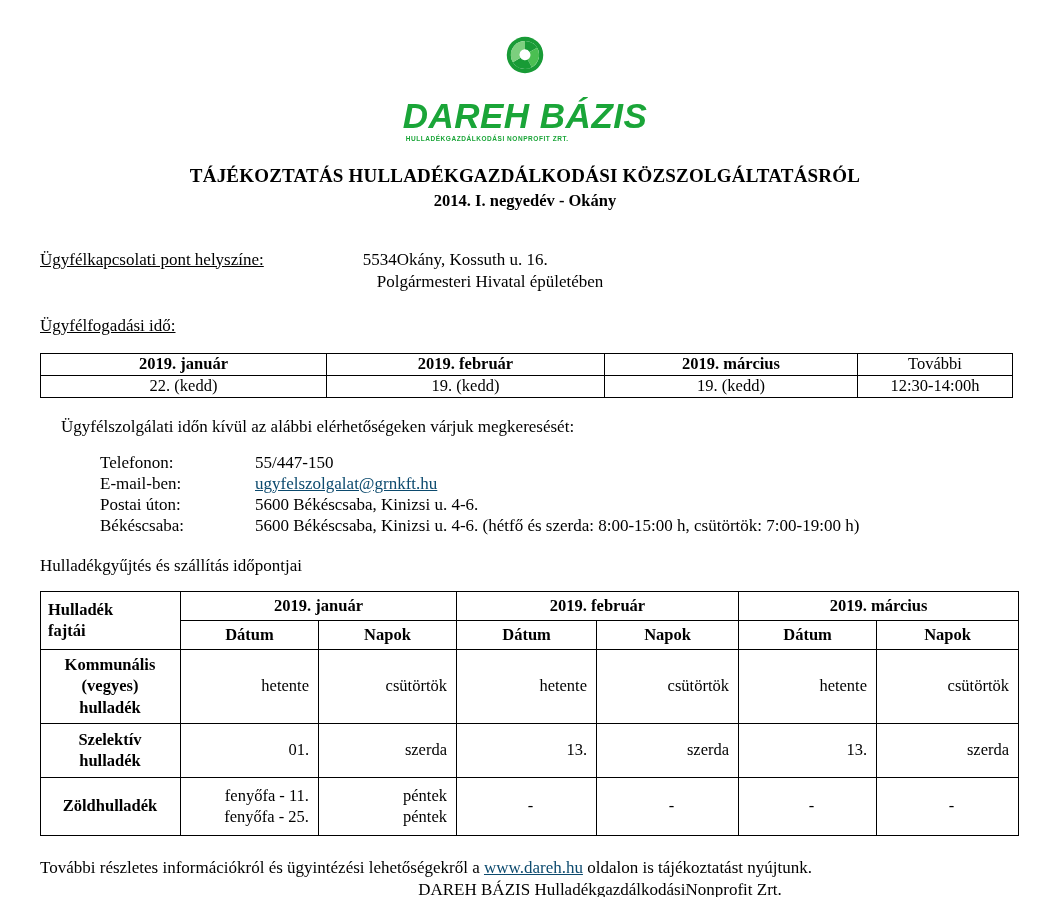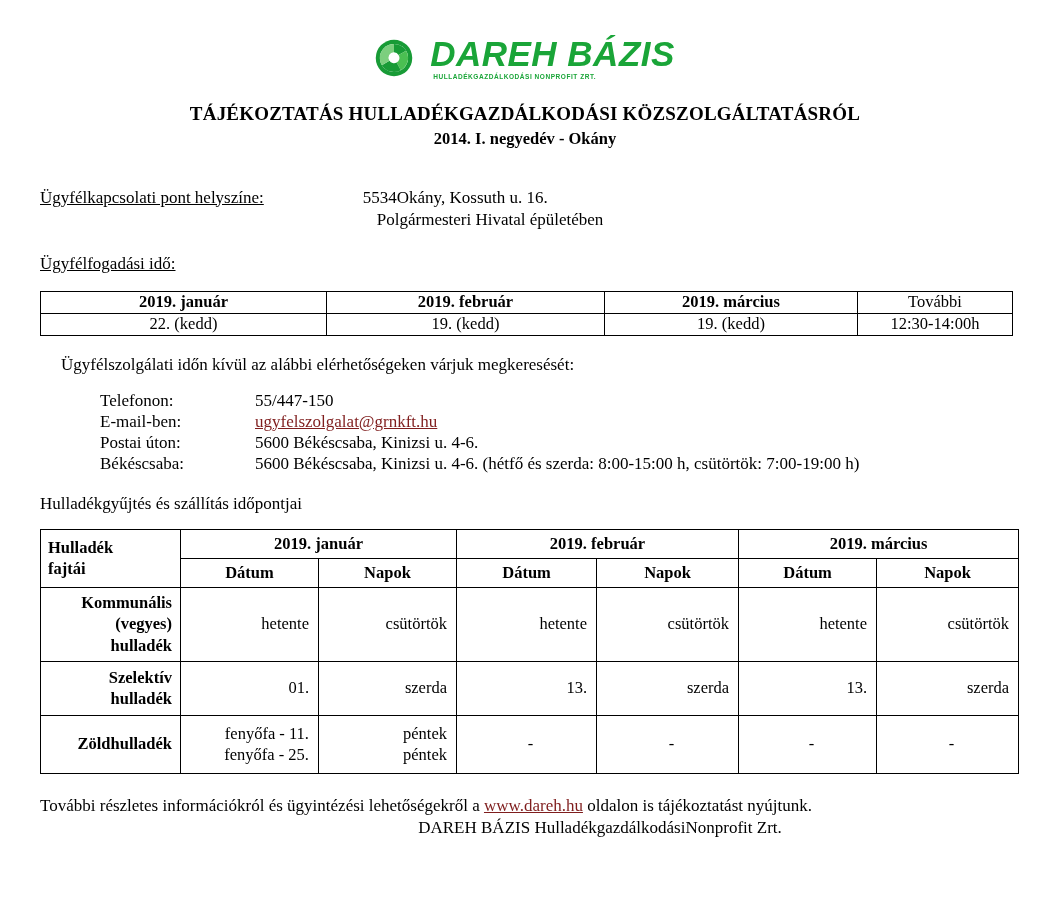--- a/index.html
+++ b/index.html
@@ -18,21 +18,22 @@
   
   .logo-wrap {
     display: flex;
     justify-content: center;
     align-items: center;
     padding-top: 36px;
   }
   .logo {
     display: flex;
     align-items: center;
-    gap: 17px;
+    gap: 24px;
+    flex-direction: column;
   }
   .logo-mark { width: 38px; height: 38px; display: block; flex: 0 0 auto; }
   .logo-text { display: flex; flex-direction: column; align-items: flex-start; line-height: 1; }
   .logo-word {
     font-family: "Liberation Sans", "DejaVu Sans", sans-serif;
     font-weight: bold;
     font-style: italic;
     font-size: 35px;
     letter-spacing: 0.5px;
     color: #1aa538;
@@ -109,21 +110,21 @@
   
   .contacts {
     margin-top: 16px;
     margin-left: 60px;
     font-size: 17px;
   }
   .contacts .crow { display: flex; margin-bottom: 1px; }
   .contacts .ckey { width: 155px; flex: 0 0 155px; }
   .contacts .cval { white-space: nowrap; }
   a.link {
-    color: #7f1d1d;
+    color: #0c4a6e;
   }
 
   .heading2 {
     font-size: 17px;
     margin-top: 20px;
   }
 
   
   .t2 {
     width: 978px;
@@ -142,21 +143,21 @@
     height: 29px;
   }
   .t2 th.kindhead {
     text-align: left;
     vertical-align: middle;
     padding-left: 7px;
     line-height: 1.28;
   }
   .t2 td.kind {
     font-weight: bold;
-    text-align: right;
+    text-align: center;
     padding-left: 7px;
     line-height: 1.3;
   }
   .t2 td.val {
     text-align: right;
     padding-right: 9px;
   }
   .t2 td.dash {
     text-align: center;
     padding-right: 0;

